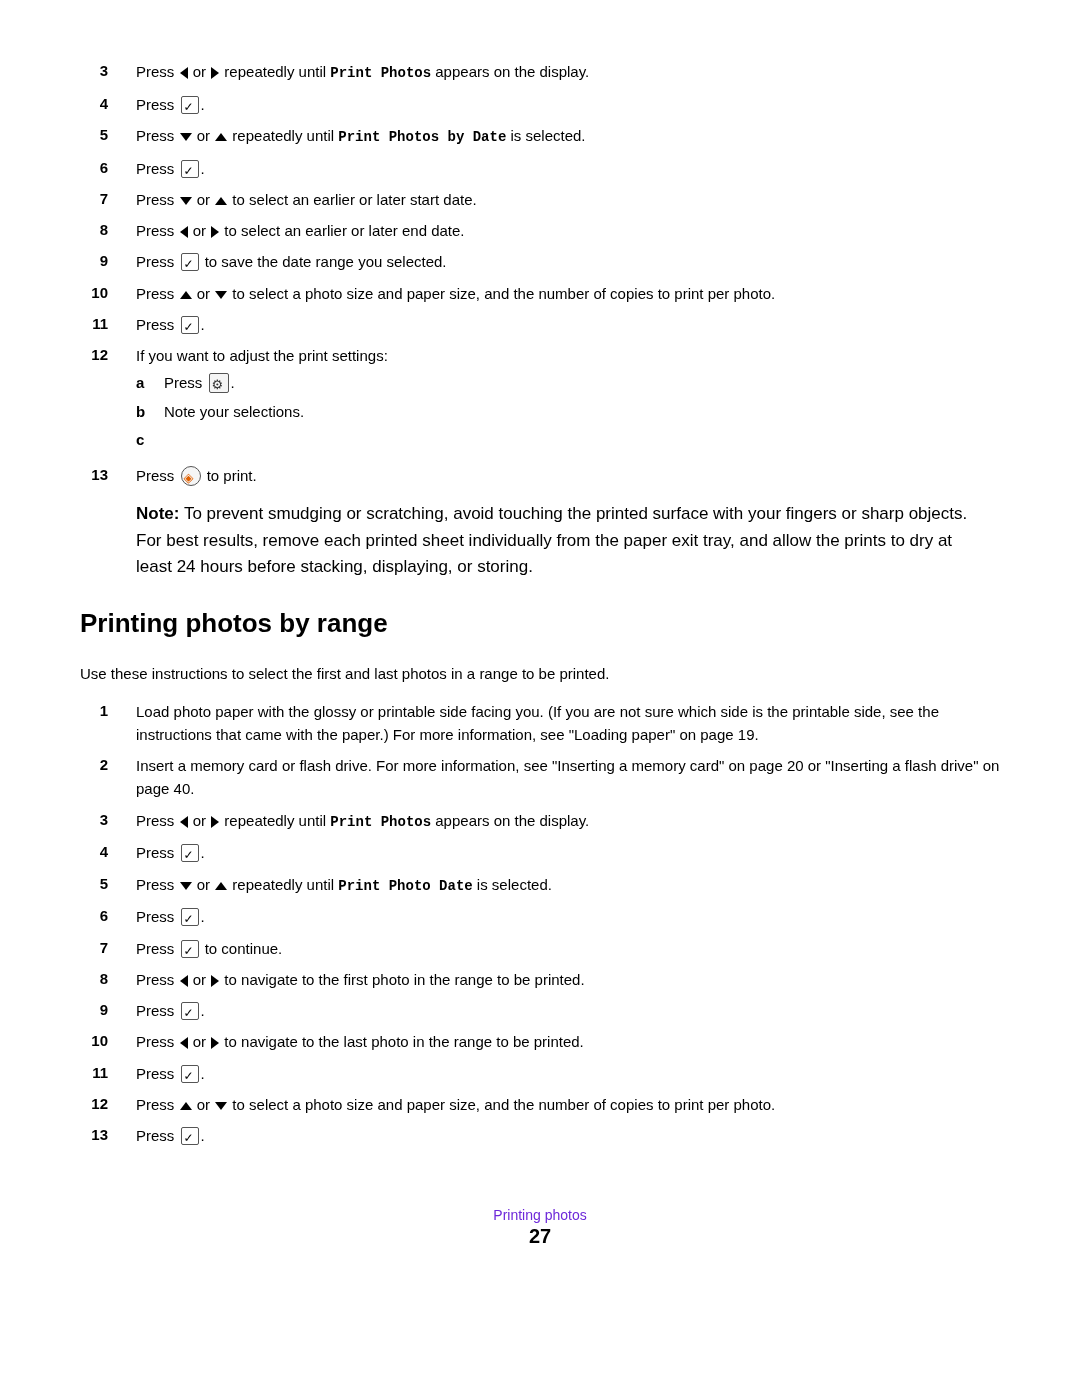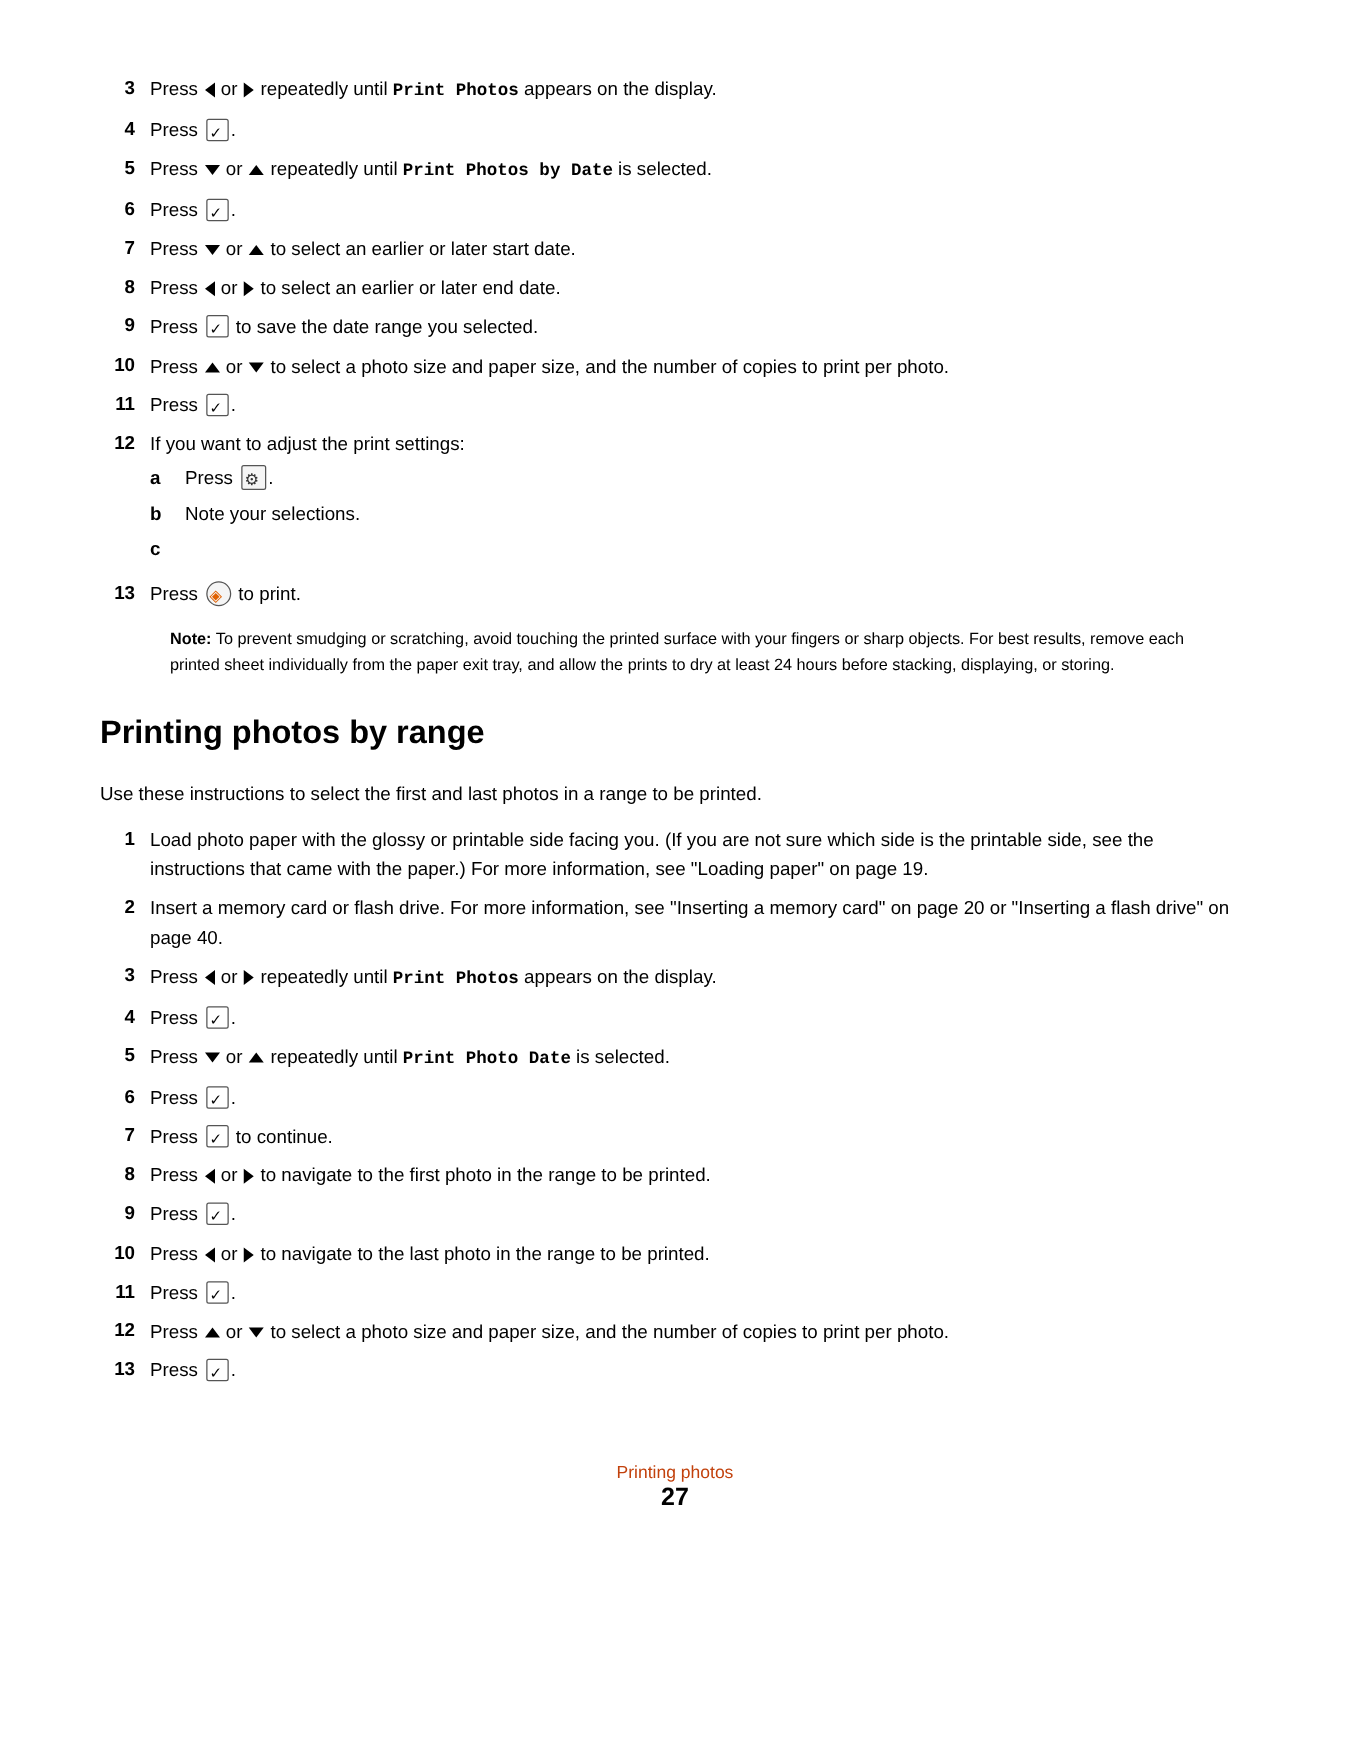--- a/index.html
+++ b/index.html
@@ -30,20 +30,21 @@
       min-width: 40px;
       text-align: right;
       padding-right: 12px;
       flex-shrink: 0;
       font-size: 15px;
     }
 
     .step-content {
       flex: 1;
       line-height: 1.55;
+      margin-left: 16px;
     }
 
     .step-content code, code {
       font-family: 'Courier New', monospace;
       font-weight: bold;
       font-size: 14px;
     }
 
     .sub-list {
       list-style: none;
@@ -189,21 +190,21 @@
       position: absolute;
       top: 1px;
       left: 2px;
       color: #e06000;
     }
 
     .note-box {
       margin: 14px 0 18px 0;
       padding-left: 4px;
       line-height: 1.55;
-      font-size: 13px;
+      font-size: 17px;
     }
 
     .note-box strong {
       font-weight: bold;
     }
 
     .section-heading {
       font-size: 26px;
       font-weight: bold;
       margin-top: 28px;
@@ -218,21 +219,21 @@
     }
 
     .footer {
       text-align: center;
       margin-top: 60px;
       border-top: none;
     }
 
     .footer-text {
       font-size: 14px;
-      color: #c2410c;
+      color: #6d28d9;
     }
 
     .footer-page {
       font-size: 20px;
       font-weight: bold;
       margin-top: 2px;
     }
   </style>
 </head>
 <body>

